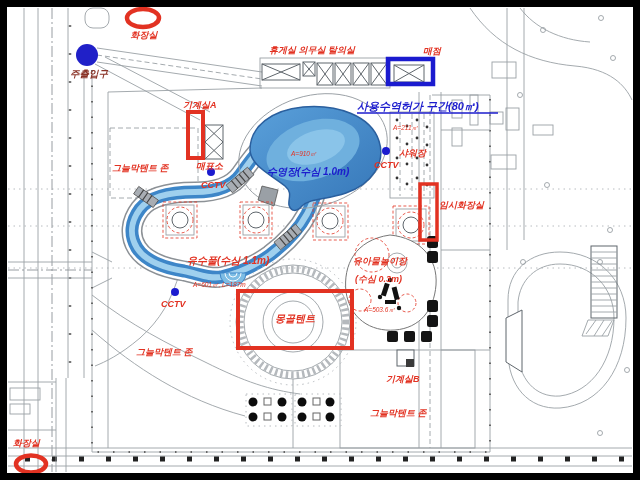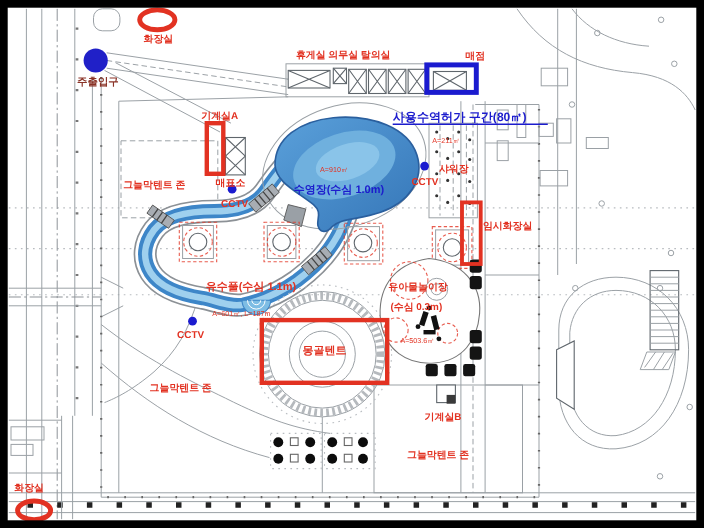--- a/index.html
+++ b/index.html
@@ -1,16 +1,16 @@
 <!DOCTYPE html>
 <html><head>
 <meta charset="utf-8">
 <style>
   html,body{margin:0;padding:0;background:#fff;}
-  #stage{position:relative;width:640px;height:480px;overflow:hidden;background:#0f766e;}
+  #stage{position:relative;width:640px;height:480px;overflow:hidden;background:#0f766e;font-style:italic;}
   svg{position:absolute;left:0;top:0;}
   text{font-family:"Liberation Sans","DejaVu Sans",sans-serif;}
   .ln{stroke:#9aa0a5;fill:none;stroke-width:.9;}
   .lnd{stroke:#9aa0a5;fill:none;stroke-width:.9;stroke-dasharray:5 3;}
   .lncd{stroke:#8d9297;fill:none;stroke-width:.9;stroke-dasharray:11 3 2 3;}
   .lndot{stroke:#b8bcc0;fill:none;stroke-width:1;stroke-dasharray:1.5 4;}
   .bld{stroke:#5f666c;fill:none;stroke-width:1;}
   .bldw{stroke:#5f666c;fill:#fff;stroke-width:1;}
   .dashred{stroke:#e23222;fill:none;stroke-width:1;stroke-dasharray:3 2.2;opacity:.8;}
   .t-red{fill:#e23222;font-weight:bold;font-size:9px;}

